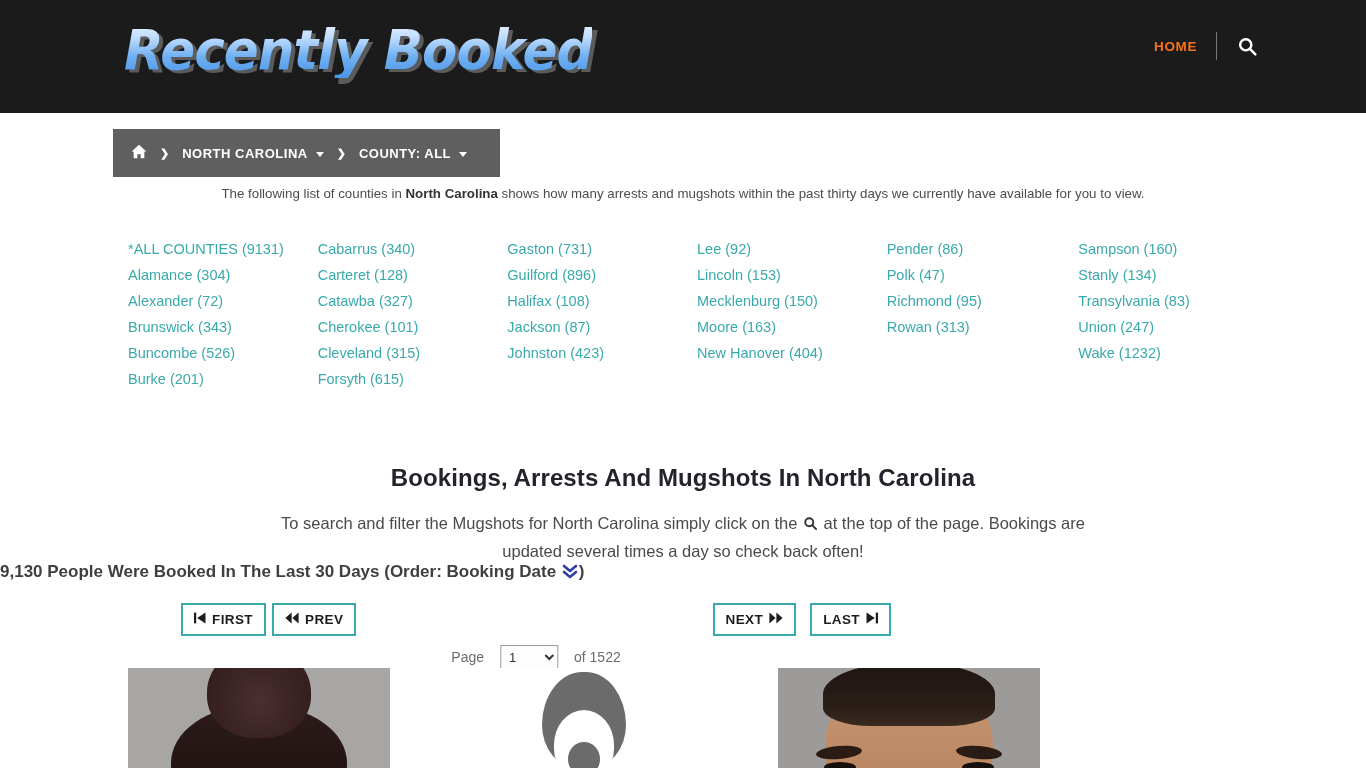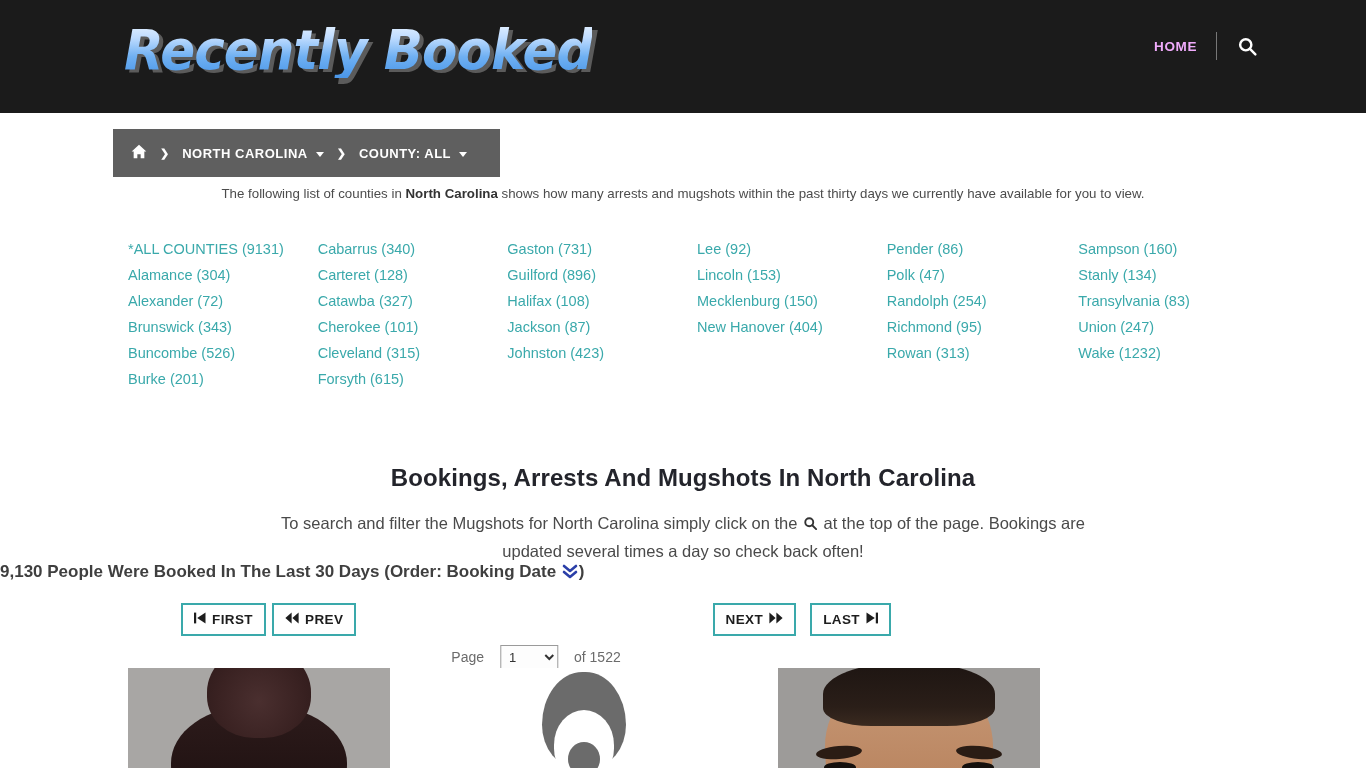--- a/index.html
+++ b/index.html
@@ -58,21 +58,21 @@
   }
   .header-nav {
     position: absolute;
     right: 108px;
     top: 32px;
     display: flex;
     align-items: center;
     gap: 0;
   }
   .header-nav a.home-link {
-    color: #f0abfc;
+    color: #f97316;
     font-size: 13.5px;
     font-weight: bold;
     letter-spacing: 0.6px;
     text-decoration: none;
     padding-right: 19px;
   }
   .nav-divider {
     width: 1px;
     height: 28px;
     background: #777;
@@ -421,26 +421,26 @@
       <a class="county-link" href="#">Gaston (731)</a>
       <a class="county-link" href="#">Guilford (896)</a>
       <a class="county-link" href="#">Halifax (108)</a>
       <a class="county-link" href="#">Jackson (87)</a>
       <a class="county-link" href="#">Johnston (423)</a>
     </div>
     <div class="county-col">
       <a class="county-link" href="#">Lee (92)</a>
       <a class="county-link" href="#">Lincoln (153)</a>
       <a class="county-link" href="#">Mecklenburg (150)</a>
+      <a class="county-link" href="#">Moore (163)</a>
       <a class="county-link" href="#">New Hanover (404)</a>
     </div>
     <div class="county-col">
       <a class="county-link" href="#">Pender (86)</a>
       <a class="county-link" href="#">Polk (47)</a>
-      <a class="county-link" href="#">Randolph (254)</a>
       <a class="county-link" href="#">Richmond (95)</a>
       <a class="county-link" href="#">Rowan (313)</a>
     </div>
     <div class="county-col">
       <a class="county-link" href="#">Sampson (160)</a>
       <a class="county-link" href="#">Stanly (134)</a>
       <a class="county-link" href="#">Transylvania (83)</a>
       <a class="county-link" href="#">Union (247)</a>
       <a class="county-link" href="#">Wake (1232)</a>
     </div>

